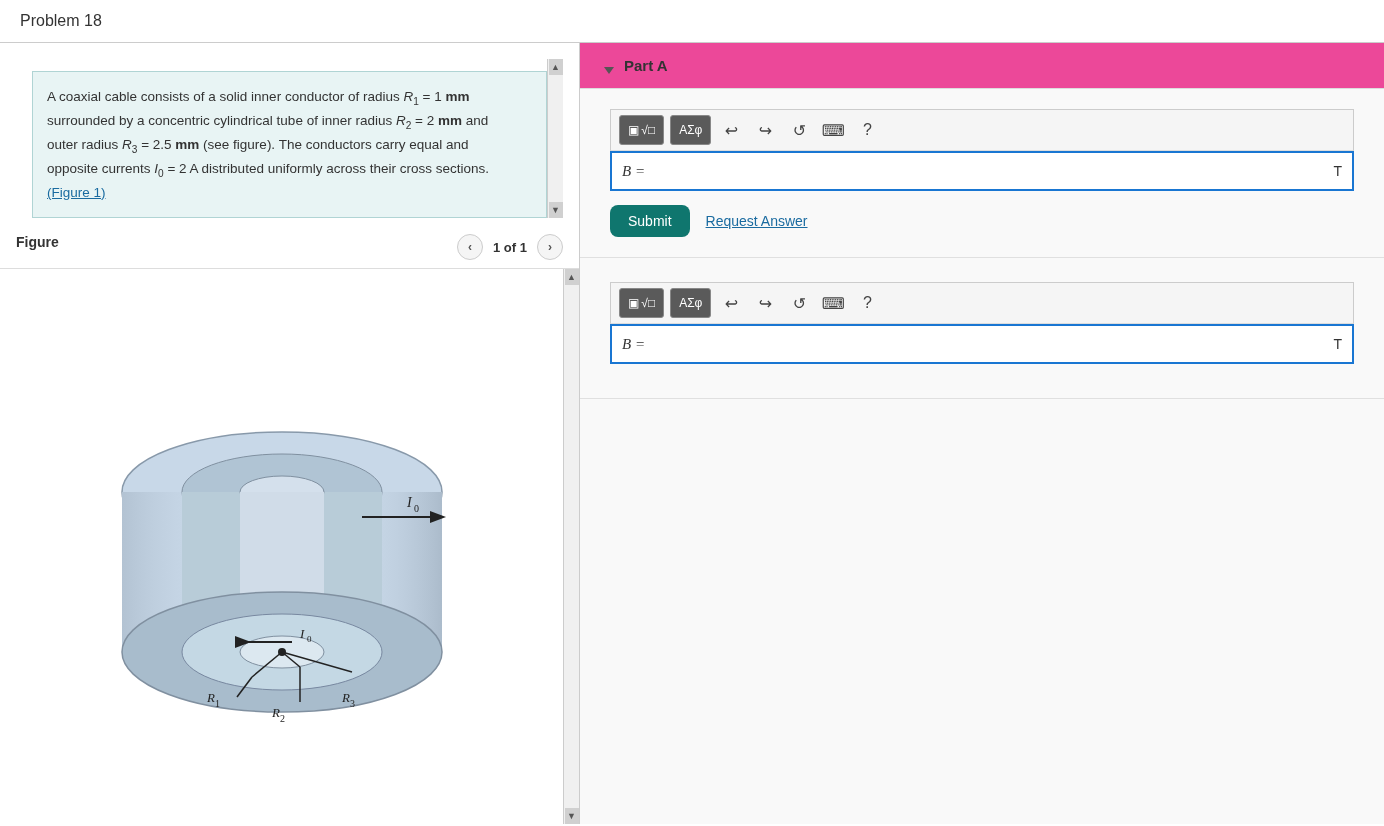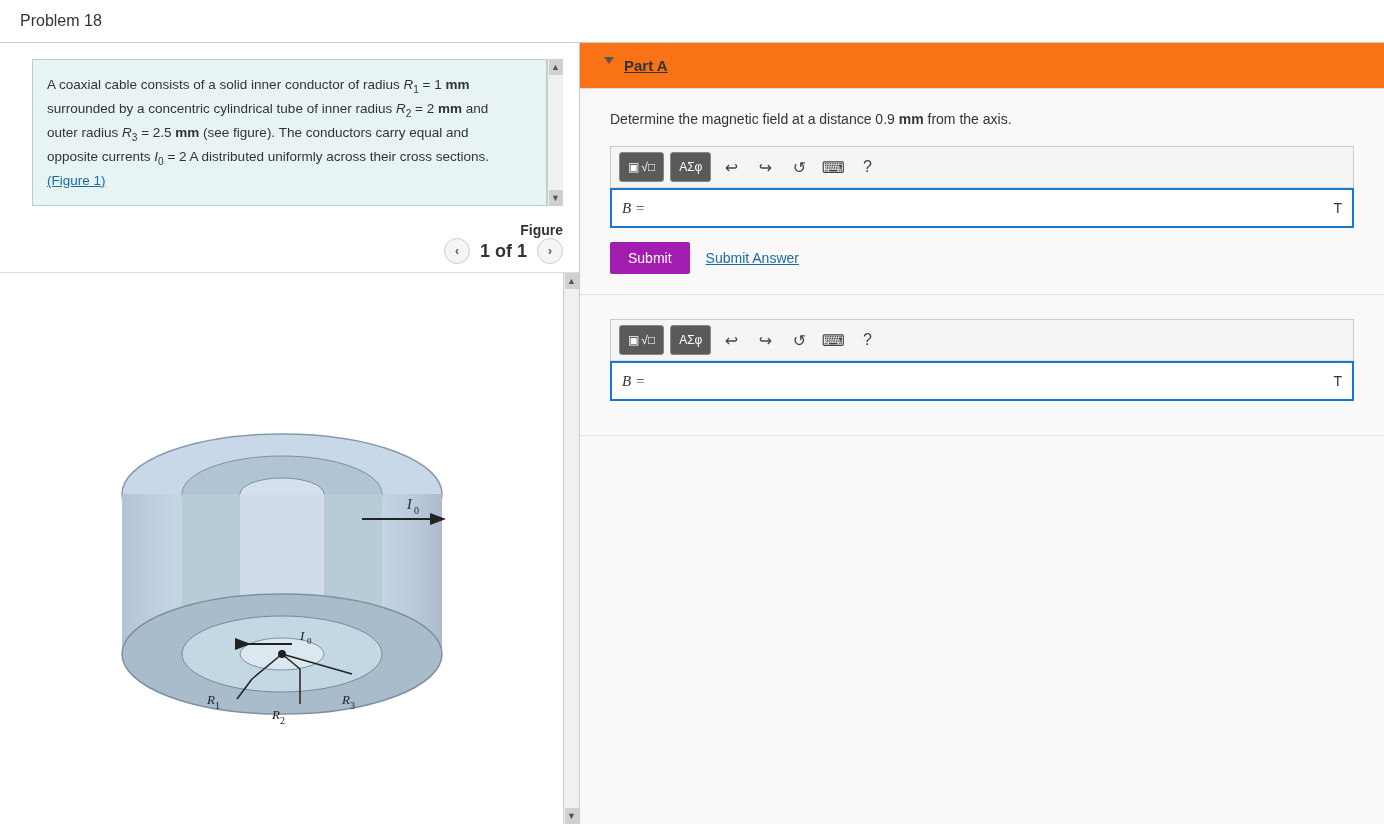--- a/index.html
+++ b/index.html
@@ -23,21 +23,21 @@
     .left-panel {
       width: 580px;
       border-right: 1px solid #ccc;
       display: flex;
       flex-direction: column;
       overflow: hidden;
     }
     .problem-text-area {
       background: #e8f4f4;
       border: 1px solid #b0d4d4;
-      margin: 0 16px 0 16px;
+      margin: 12px 16px 0 16px;
       padding: 14px;
       font-size: 13.5px;
       line-height: 1.6;
       position: relative;
     }
     .problem-text-area a {
       color: #1a6ba0;
       text-decoration: underline;
     }
     .scroll-arrow {
@@ -46,27 +46,26 @@
       background: #d0d0d0;
       display: flex;
       align-items: center;
       justify-content: center;
       cursor: pointer;
       font-size: 9px;
       color: #555;
     }
     .figure-header {
       display: flex;
-      align-items: flex-end;
+      align-items: flex-start;
       padding: 8px 16px;
       font-weight: bold;
       font-size: 14px;
       border-bottom: 1px solid #ddd;
       margin-top: 8px;
-      flex-direction: column;
     }
     .figure-nav {
       display: flex;
       align-items: center;
       margin-left: auto;
       gap: 10px;
     }
     .nav-btn {
       width: 26px;
       height: 26px;
@@ -74,21 +73,21 @@
       border-radius: 50%;
       background: #f5f5f5;
       display: flex;
       align-items: center;
       justify-content: center;
       cursor: pointer;
       font-size: 12px;
       color: #555;
     }
     .figure-count {
-      font-size: 18px;
+      font-size: 13px;
       color: #333;
     }
     .figure-image-area {
       flex: 1;
       overflow: hidden;
       position: relative;
       display: flex;
     }
     .figure-image-container {
       flex: 1;
@@ -116,26 +115,25 @@
       flex: 1;
       overflow-y: auto;
       background: #f9f9f9;
     }
     .part-section {
       background: #f9f9f9;
       border-bottom: 1px solid #e0e0e0;
     }
     .part-header {
       display: flex;
-      align-items: flex-start;
+      align-items: flex-end;
       padding: 14px 24px;
-      background: #f97316;
+      background: #ec4899;
       border-bottom: 1px solid #ddd;
       cursor: pointer;
-      text-decoration: underline;
     }
     .part-chevron {
       width: 0;
       height: 0;
       border-left: 5px solid transparent;
       border-right: 5px solid transparent;
       border-top: 7px solid #555;
       margin-right: 10px;
     }
     .part-title {
@@ -176,27 +174,27 @@
       font-size: 16px;
       color: #444;
     }
     .action-row {
       display: flex;
       align-items: center;
       gap: 16px;
       margin-top: 12px;
     }
     .submit-btn {
-      background: #a21caf;
+      background: #0f766e;
       color: #fff;
       border: none;
       padding: 8px 18px;
       font-size: 14px;
       cursor: pointer;
-      border-radius: 2px;
+      border-radius: 8px;
     }
     .request-answer-link {
       color: #1a6ba0;
       text-decoration: underline;
       cursor: pointer;
       font-size: 14px;
       background: none;
       border: none;
     }
     sub { font-size: 0.75em; }
@@ -330,23 +328,20 @@
   </div>
 
   <div class="right-panel">
 
     <div class="part-section">
       <div class="part-header">
         <div class="part-chevron"></div>
         <span class="part-title">Part A</span>
       </div>
       <div class="part-body">
-        <p class="part-description">
-          Determine the magnetic field at a distance 0.9 <strong>mm</strong> from the axis.
-        </p>
 
         <div class="toolbar-block">
           <button class="toolbar-btn">
             <span>▣</span>
             <span>√□</span>
           </button>
           <button class="toolbar-btn">ΑΣφ</button>
           <button class="toolbar-icon-btn" title="Undo">↩</button>
           <button class="toolbar-icon-btn" title="Redo">↪</button>
           <button class="toolbar-icon-btn" title="Reset">↺</button>
@@ -355,21 +350,21 @@
         </div>
 
         <div style="display:flex; align-items:center; border: 2px solid #1976D2; background:#fff; margin-bottom:14px;">
           <span style="padding: 8px 10px; font-style:italic; font-size:15px; font-family: serif;">B =</span>
           <input type="text" class="b-input" style="border-top: none; border-right: none; border-bottom: none; border-image: initial; border-left: 1px solid transparent; outline: none; flex: 1 1 0%; height: 36px; font-size: 14px; padding: 4px 6px;" value="">
           <span style="padding:8px 10px; font-size:14px;">T</span>
         </div>
 
         <div class="action-row">
           <button class="submit-btn">Submit</button>
-          <button class="request-answer-link">Submit Answer</button>
+          <button class="request-answer-link">Request Answer</button>
         </div>
       </div>
     </div>
 
     <div class="part-section" style="margin-top:4px;">
       <div class="part-body">
 
         <div class="toolbar-block">
           <button class="toolbar-btn">
             <span>▣</span>

